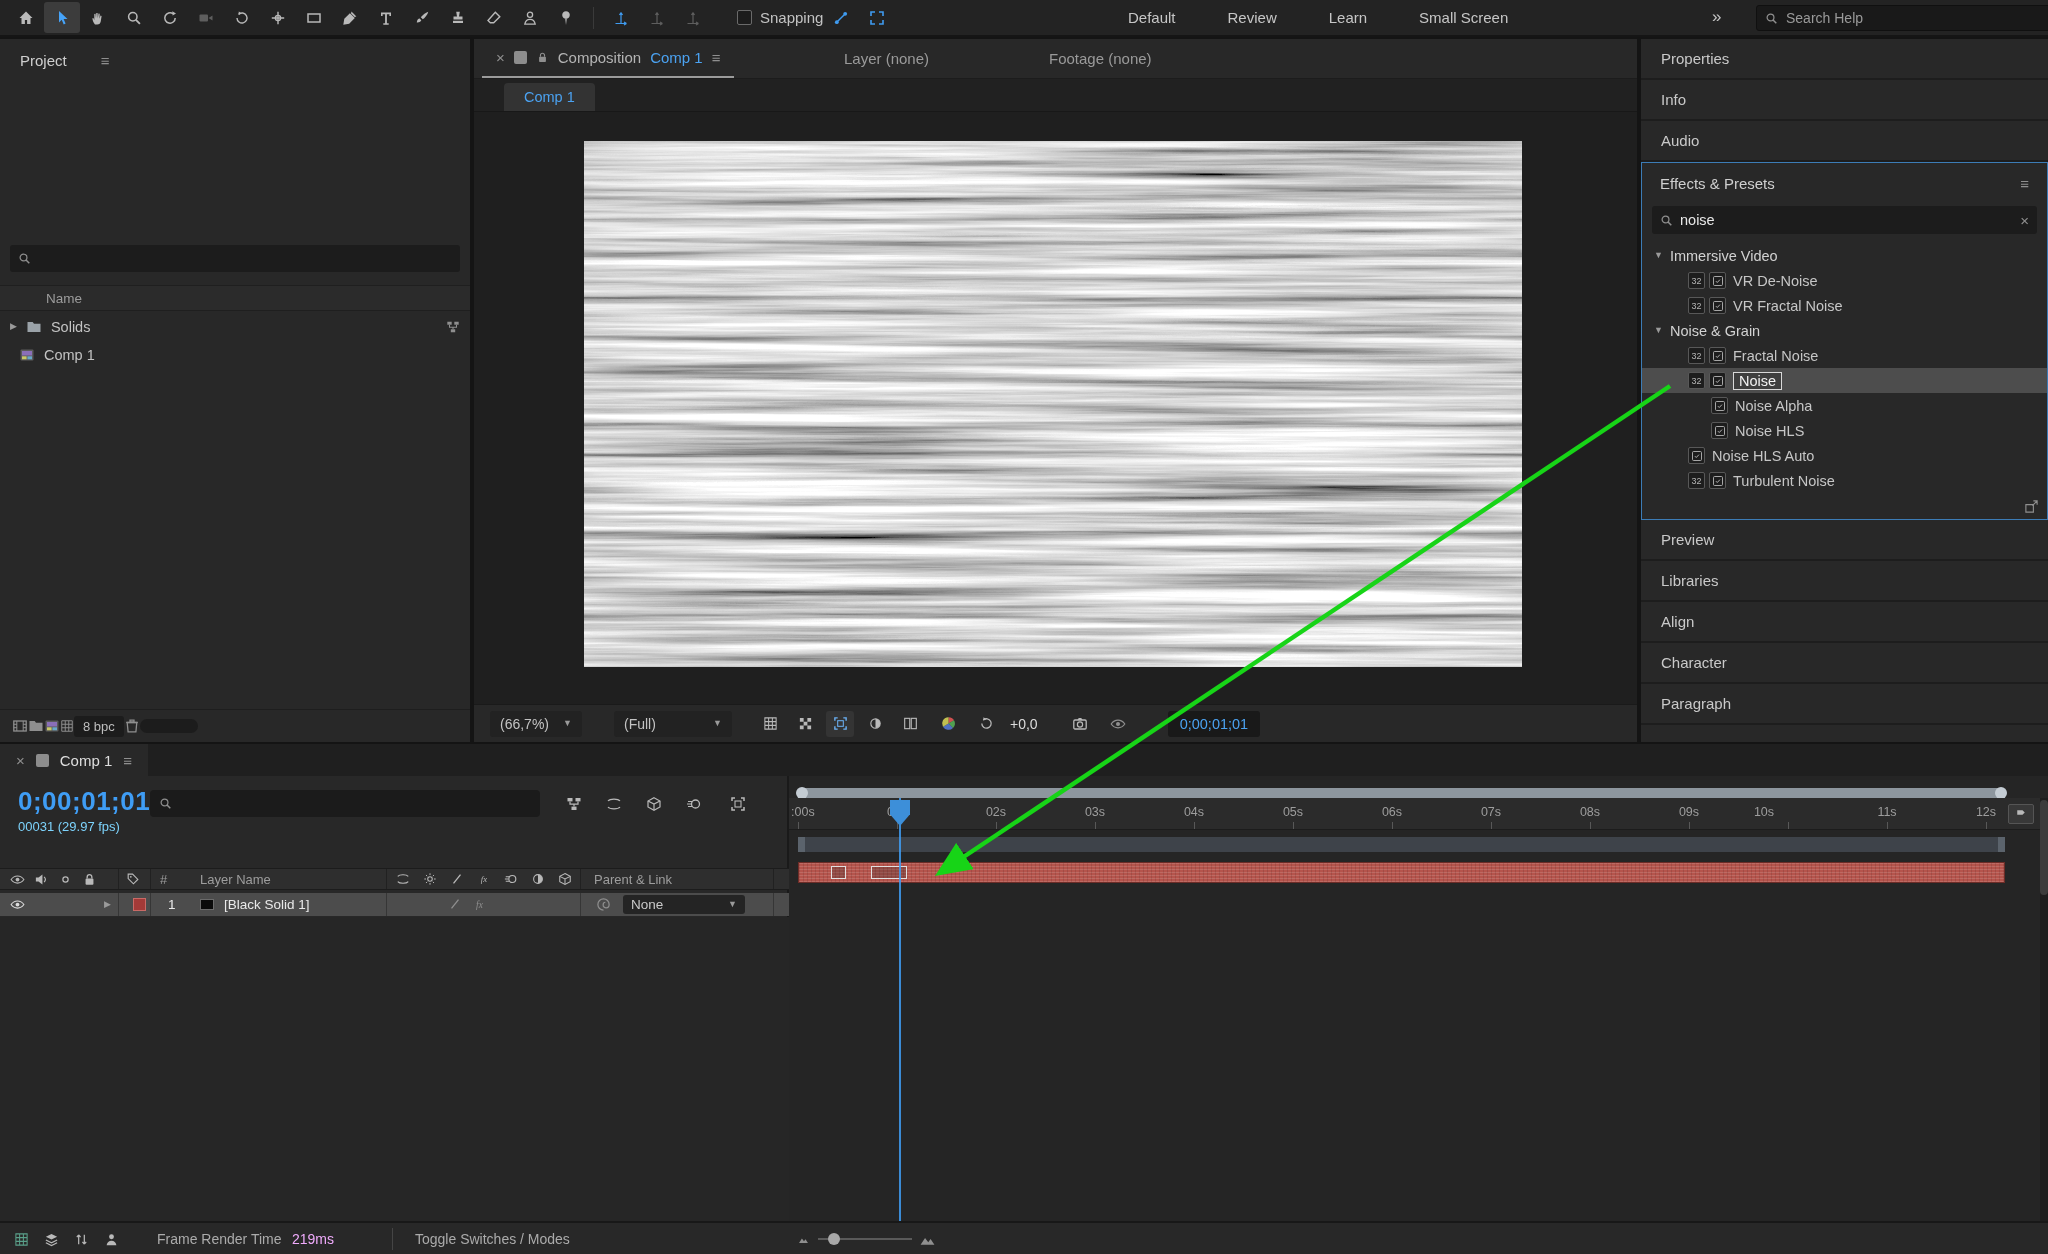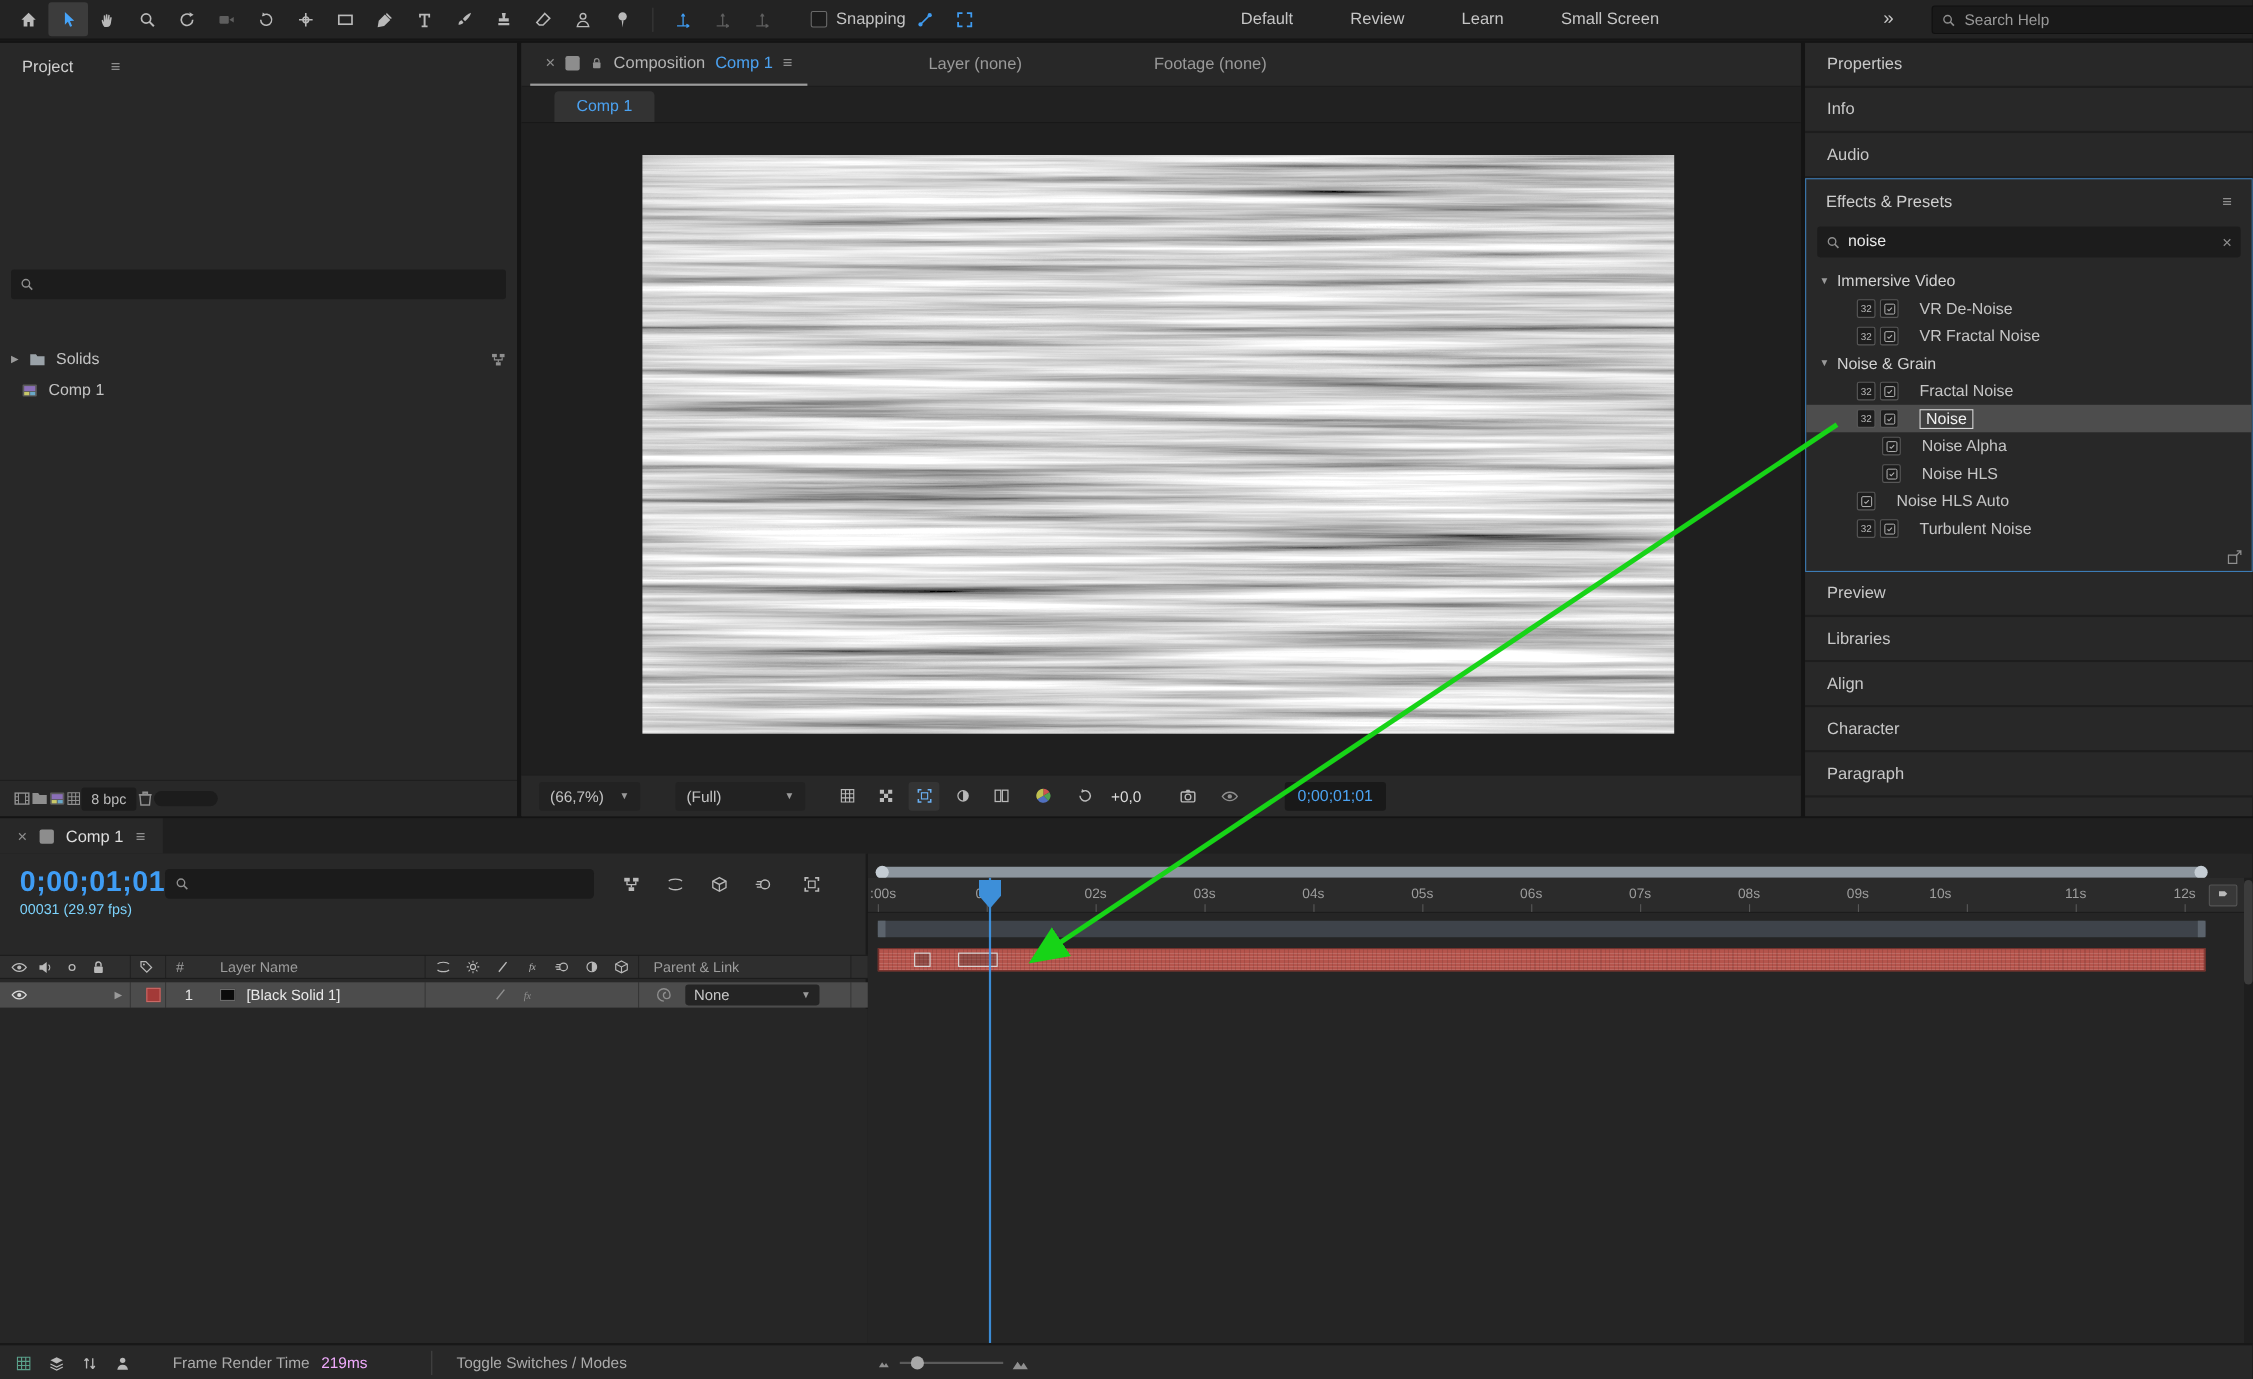--- a/index.html
+++ b/index.html
@@ -55,21 +55,21 @@
 .tc-box{background:#191919;border-radius:3px;height:26px;display:flex;align-items:center;padding:0 12px;color:#4ba2f1;font-size:14.5px;margin-left:26px}
 
 #right{left:1641px;top:39px;width:407px;height:703px;display:flex;flex-direction:column}
 .rp-row{height:41px;flex:0 0 auto;display:flex;align-items:center;justify-content:space-between;padding:0 20px;color:#c9c9c9;border-bottom:2px solid #1d1d1d;background:#282828}
 #effects{border:1px solid #3c7cb6;background:#282828;flex:0 0 auto}
 #fx-head{height:40px;display:flex;align-items:center;justify-content:space-between;padding:0 18px;color:#cfcfcf}
 #fx-search{margin:3px 10px 9px;height:28px;background:#1c1c1c;border-radius:3px;display:flex;align-items:center;padding:0 8px;gap:7px}
 #fx-search input{flex:1;background:transparent;border:none;outline:none;color:#e8e8e8;font-family:inherit;font-size:14.5px;min-width:0}
 .fxgroup{height:25px;display:flex;align-items:center;gap:7px;padding-left:12px;color:#d2d2d2;font-size:14.5px}
 .fxitem{height:25px;display:flex;align-items:center;gap:4px;padding-left:46px;font-size:14.5px;color:#c6c6c6}
-.fxitem .lbl{margin-left:15px}
+.fxitem .lbl{margin-left:3px}
 .fxitem.sel{background:#4d4d4d}
 .fxitem.sel .lbl{border:1px solid #d9d9d9;padding:0 5px;color:#f2f2f2;background:#3f3f3f}
 .badge{width:17px;height:17px;background:#1d1d1d;border:1px solid #585858;border-radius:2px;display:flex;align-items:center;justify-content:center;font-size:9px;color:#b5b5b5;flex:0 0 auto}
 #fx-bottomrow{height:26px;display:flex;justify-content:flex-end;align-items:center;padding-right:8px}
 
 #timeline{left:0;top:744px;width:2048px;height:477px;background:#252525}
 #tl-tabbar{height:32px;background:#1f1f1f;display:flex;align-items:center}
 #tl-tab{height:32px;background:#282828;display:flex;align-items:center;gap:11px;padding:0 16px;color:#dedede}
 #tl-left{position:absolute;left:0;top:32px;width:789px;bottom:0;background:#282828;border-right:2px solid #1a1a1a}
 #tl-right{position:absolute;left:789px;top:32px;right:8px;bottom:0;background:#252525;overflow:hidden}
@@ -298,20 +298,23 @@
   </div>
   <div id="proj-search">
     <span class="icon dim">
         <svg width="13" height="13" viewBox="0 0 16 16" fill="currentColor">
           <circle cx="6.8" cy="6.8" r="4.2" fill="none" stroke="currentColor" stroke-width="1.5"></circle>
           <path d="m9.9 9.9 4 4" stroke="currentColor" stroke-width="1.8"></path>
         </svg>
       </span>
     <input style="">
   </div>
+  <div id="proj-colhead">
+    <span>Name</span>
+  </div>
   <div class="prow" style="top:274px">
     <span class="caret">▶</span>
     <span class="icon" style="color:#9aa2a8">
         <svg width="16" height="16" viewBox="0 0 16 16" fill="currentColor">
           <path d="M1.5 3h5.2L8 4.8h6.5V13h-13z"></path>
         </svg>
       </span>
     <span>Solids</span>
     <span class="icon dim" style="position:absolute;right:10px">
         <svg width="14" height="14" viewBox="0 0 16 16" fill="currentColor">

